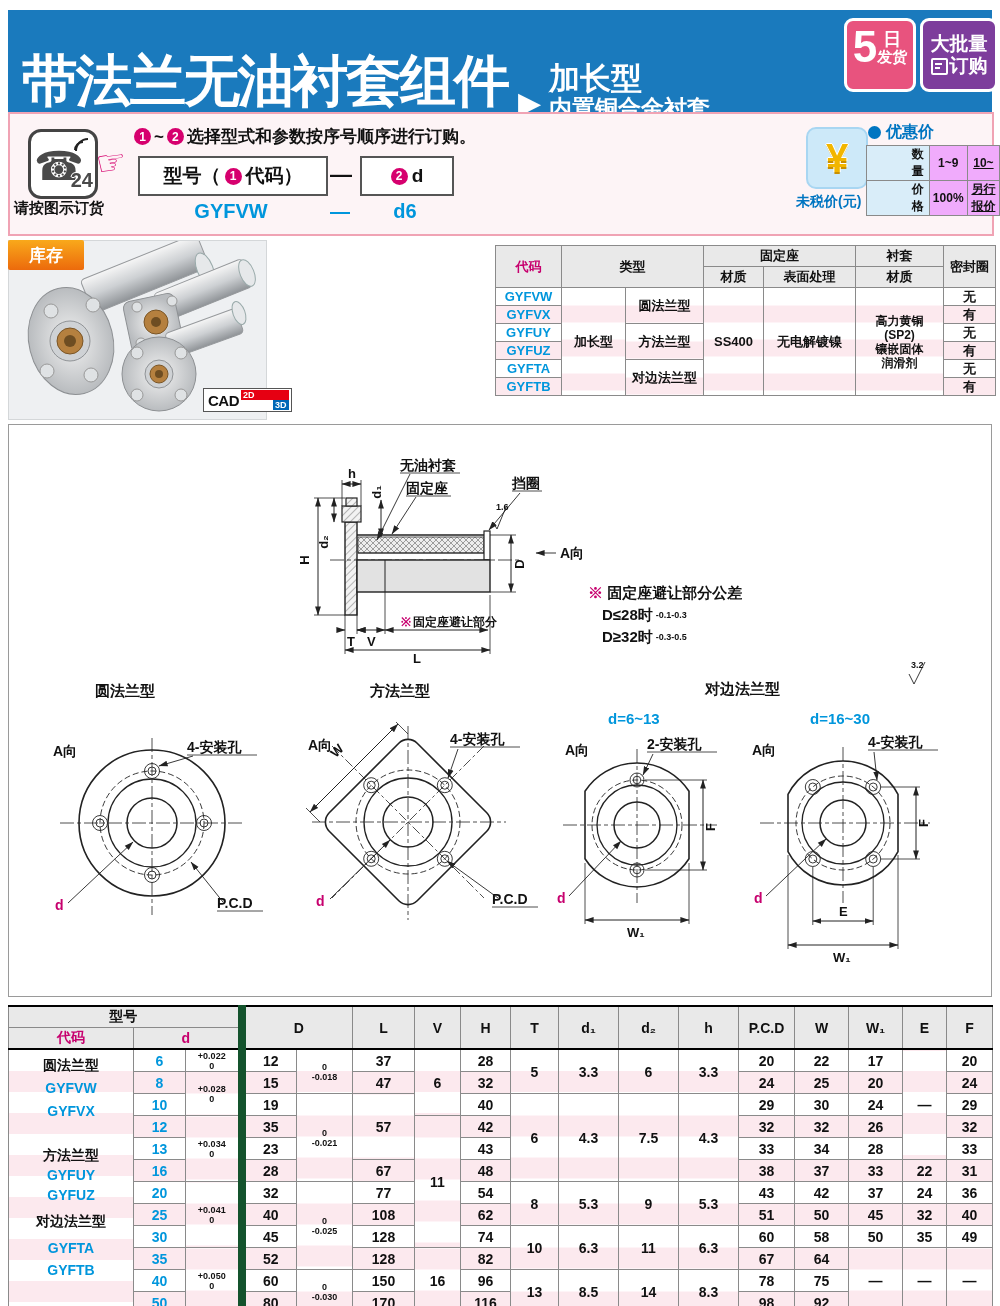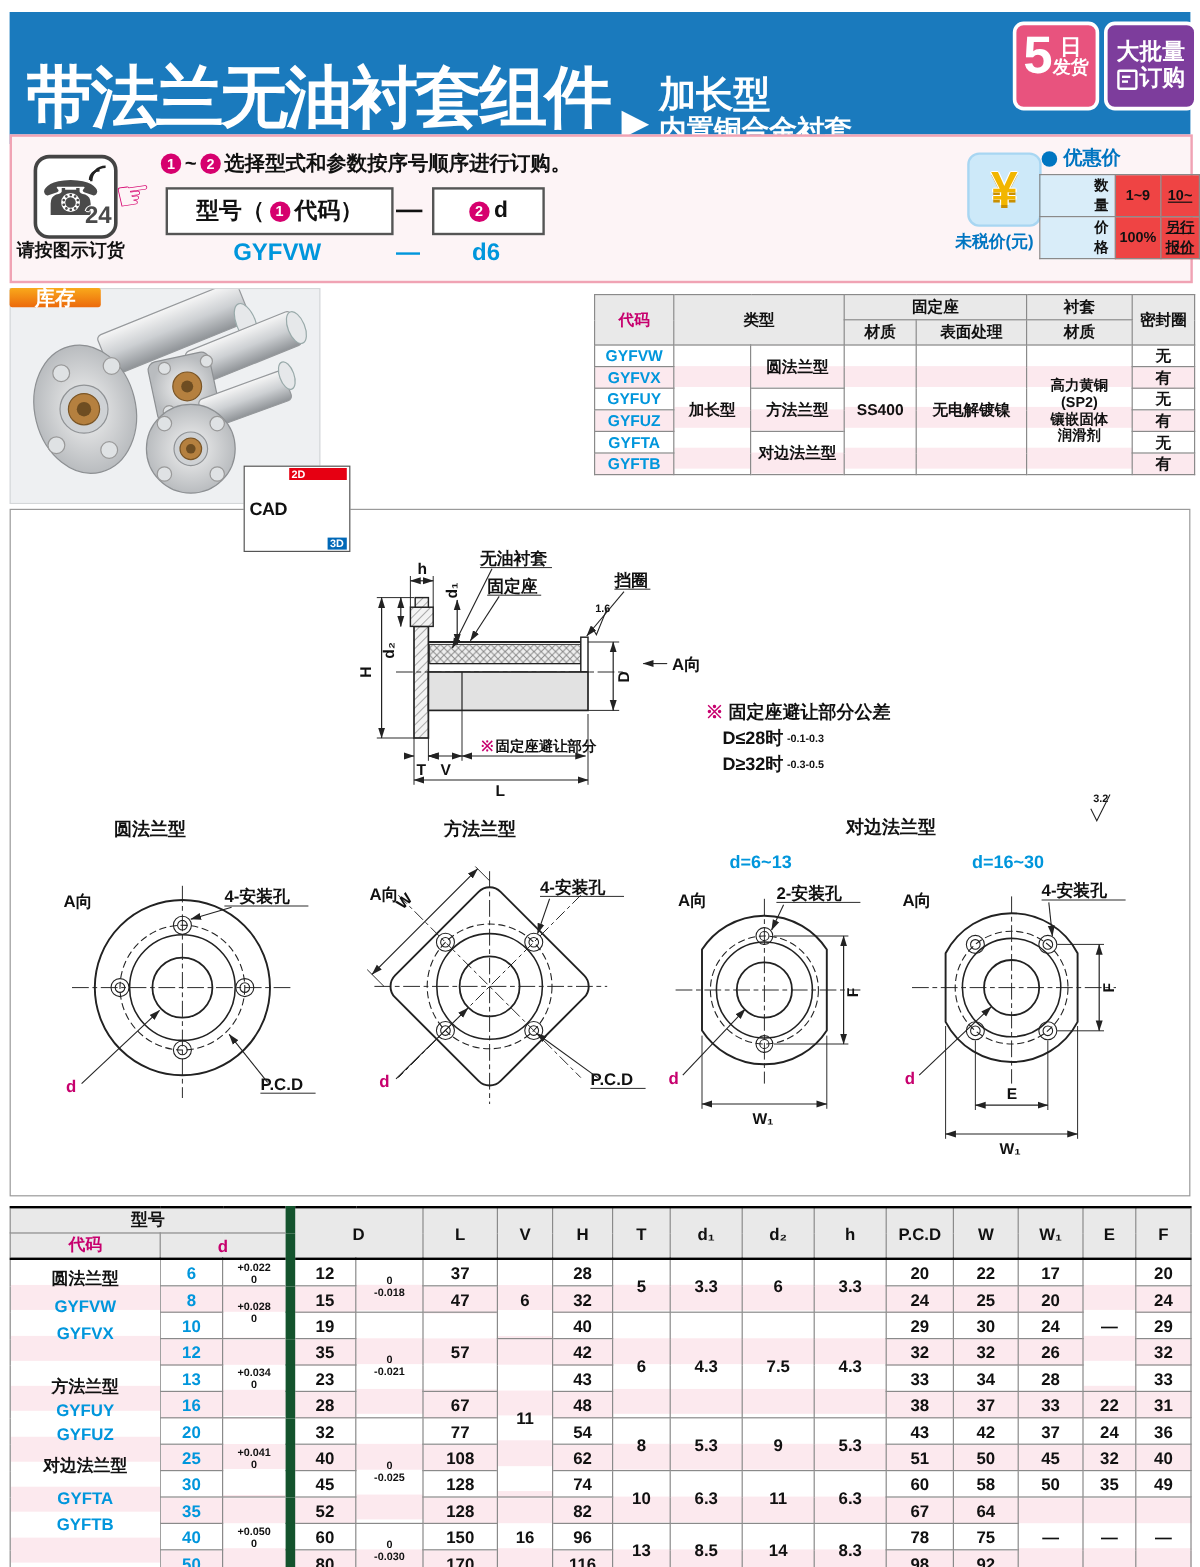--- a/index.html
+++ b/index.html
@@ -51,33 +51,33 @@
   .ex2{left:360px;top:200px;width:90px;}
 
   
   .yenbox{left:806px;top:127px;width:58px;height:58px;border-radius:10px;background:#cde9f9;border:2px solid #a8d6f2;
           display:flex;align-items:center;justify-content:center;}
   .yen{font-size:40px;font-weight:bold;color:#f2b600;text-shadow:-1px 0 #fff,1px 0 #fff,0 -1px #fff,0 2px 0 #c98f00;}
   .untaxed{left:796px;top:193px;font-size:14px;font-weight:bold;color:#0075c1;}
   .promo{left:868px;top:122px;display:flex;align-items:center;gap:5px;color:#0075c1;font-weight:bold;font-size:16px;}
   .dot{width:13px;height:13px;border-radius:50%;background:#0075c1;}
   .pricetbl{left:866px;top:145px;border-collapse:collapse;}
-  .pricetbl td{border:1px solid #8a8a8a;font-size:12px;font-weight:bold;text-align:center;height:21px;padding:0 3px;background:#ef4444;}
+  .pricetbl td{border:1px solid #8a8a8a;font-size:12px;font-weight:bold;text-align:center;height:21px;padding:0 3px;background:#f0abfc;}
   .pricetbl td.h{background:#d9edf9;width:36px;padding-left:43px;}
   .pricetbl td.c1{width:34px;}.pricetbl td.c2{width:52px;text-decoration:underline;}
 
   
-  .stock{left:8px;top:240px;width:76px;height:16px;background:linear-gradient(180deg,#f9a91b,#ec6a0c);
+  .stock{left:8px;top:240px;width:76px;height:30px;background:linear-gradient(180deg,#f9a91b,#ec6a0c);
          color:#fff;font-weight:bold;font-size:17px;display:flex;align-items:center;justify-content:center;
          border-radius:2px;z-index:5;}
   .photobox{left:8px;top:240px;width:257px;height:178px;background:#eef0f2;border:1px solid #d4d7d9;}
   .cadbadge{left:203px;top:388px;display:inline-flex;align-items:center;background:#fff;border:1px solid #555;
             padding:1px 2px 1px 4px;gap:2px;z-index:6;}
   .cadbadge .cad{font-size:15px;font-weight:bold;letter-spacing:-0.5px;}
-  .cadbadge .cd{display:flex;flex-direction:column;gap:48px;}
+  .cadbadge .cd{display:flex;flex-direction:column;}
   .cadbadge .d2{background:#e60012;color:#fff;font-size:9px;font-weight:bold;padding:0 2px;line-height:10px;}
   .cadbadge .d3{background:#0068b7;color:#fff;font-size:9px;font-weight:bold;padding:0 2px;line-height:10px;margin-left:32px;}
 
   
   .spec{left:495px;top:245px;border-collapse:collapse;table-layout:fixed;width:500px;background:#fff;}
   .spec th{background:#e9e9e9;border:1px solid #8a8a8a;font-size:13px;font-weight:bold;height:20px;padding:0;}
   .spec td{border:1px solid #8a8a8a;font-size:13px;font-weight:bold;text-align:center;height:17px;padding:0;line-height:17px;}
   .spec tbody tr:nth-child(even){background:#fce9ee;}
   .spec .stripes{background:repeating-linear-gradient(180deg,#fff 0 17px,#fce9ee 17px 34px);}
   .spec .code{color:#0096dc;font-size:13px;}

